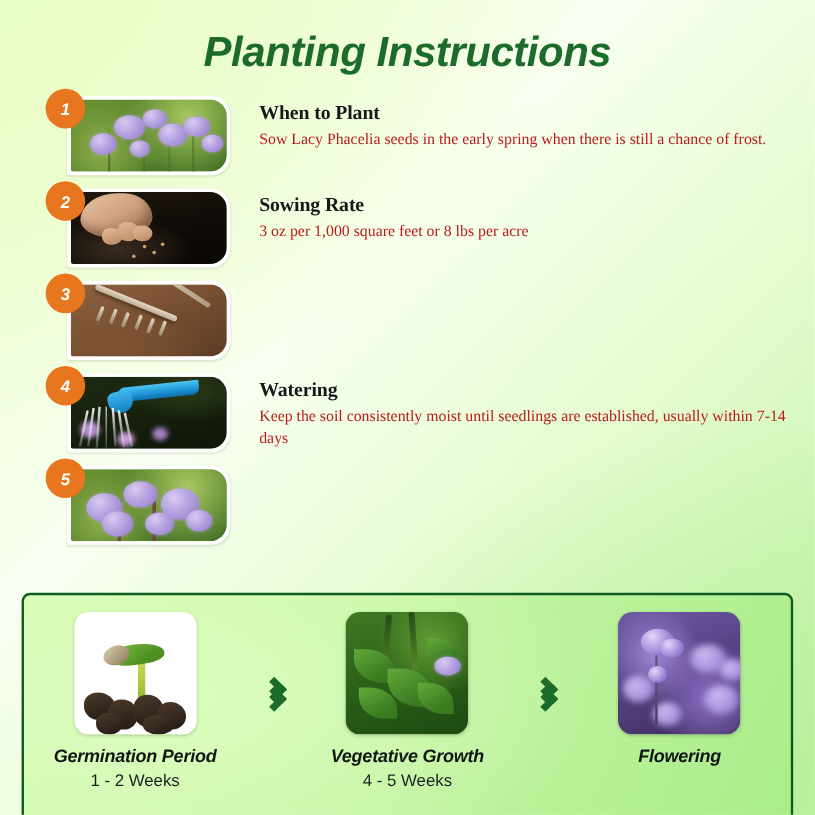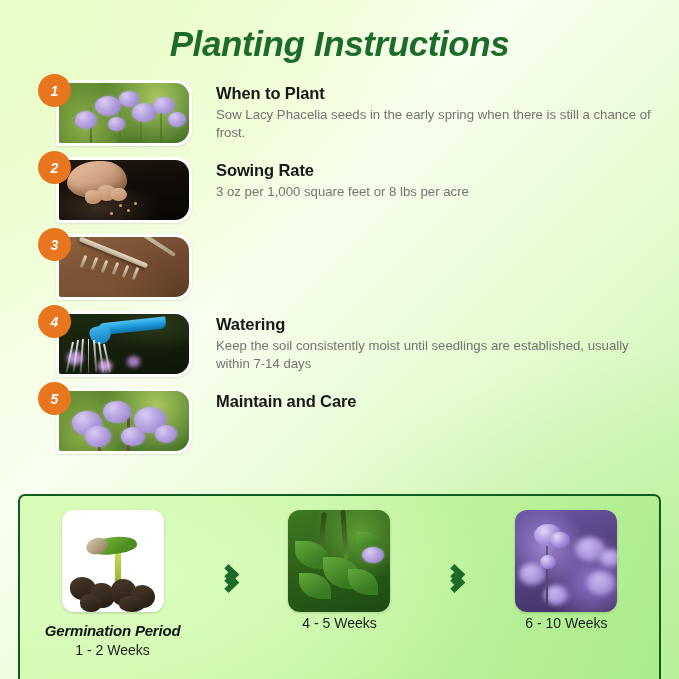--- a/index.html
+++ b/index.html
@@ -56,32 +56,32 @@
     width: 33px; height: 33px;
     border-radius: 50%;
     background: #e8761e;
     color: #fff;
     font-size: 14px;
     font-weight: 700;
     font-style: italic;
     display: flex; align-items: center; justify-content: center;
     z-index: 4;
   }
-  .step-text { padding-left: 24px; padding-top: 4px; }
+  .step-text { padding-left: 24px; padding-top: 4px; font-family: Liberation Serif, serif; }
   .step-title {
     font-size: 16.5px;
     font-weight: 700;
     color: #16181a;
     letter-spacing: -0.1px;
     margin-bottom: 3px;
   }
   .step-desc {
     font-size: 13.2px;
     line-height: 17.5px;
-    color: #737373;
+    color: #b91c1c;
     max-width: 440px;
   }
 
   
   .timeline {
     position: absolute;
     left: 18px;
     top: 494px;
     width: 643px;
     height: 212px;
@@ -438,21 +438,20 @@
           <div class="fl" style="left:10%;top:34%;width:30px;height:24px;"></div>
           <div class="fl" style="left:34%;top:16%;width:28px;height:22px;"></div>
           <div class="fl" style="left:58%;top:26%;width:32px;height:26px;"></div>
           <div class="fl" style="left:20%;top:58%;width:26px;height:21px;"></div>
           <div class="fl" style="left:48%;top:60%;width:24px;height:19px;"></div>
           <div class="fl" style="left:74%;top:56%;width:22px;height:18px;"></div>
         </div>
       </div>
     </div>
     <div class="step-text">
-      <div class="step-title">Maintain and Care</div>
     </div>
   </div>
 
 </div>
 
 <div class="timeline">
 
   <div class="stage">
     <div class="stage-img">
       <div class="ph ph-germ">
@@ -481,20 +480,21 @@
         <div class="frond" style="left:30%;top:2%;height:54%;transform:rotate(6deg);"></div>
         <div class="frond" style="left:52%;top:0%;height:48%;transform:rotate(-4deg);"></div>
         <div class="leaf" style="left:6%;top:30%;width:34px;height:28px;"></div>
         <div class="leaf" style="left:34%;top:46%;width:38px;height:32px;"></div>
         <div class="leaf" style="left:10%;top:62%;width:32px;height:26px;"></div>
         <div class="leaf" style="left:58%;top:58%;width:30px;height:26px;"></div>
         <div class="leaf" style="left:66%;top:22%;width:26px;height:22px;"></div>
         <div class="fl" style="left:72%;top:36%;width:22px;height:16px;"></div>
       </div>
     </div>
+    <div class="stage-name">Vegetative Growth</div>
     <div class="stage-dur">4 - 5 Weeks</div>
   </div>
 
   <div class="arrow">
     <div class="chev"></div>
   </div>
 
   <div class="stage">
     <div class="stage-img">
       <div class="ph ph-flowering">
@@ -502,16 +502,16 @@
         <div class="blur-bloom" style="left:58%;top:26%;width:30px;height:24px;"></div>
         <div class="blur-bloom" style="left:70%;top:60%;width:28px;height:24px;"></div>
         <div class="blur-bloom" style="left:28%;top:74%;width:24px;height:20px;"></div>
         <div class="blur-bloom" style="left:82%;top:38%;width:22px;height:18px;"></div>
         <div class="fl-stem" style="left:30%;top:32%;height:60%;"></div>
         <div class="sharp-bloom" style="left:18%;top:14%;width:28px;height:22px;"></div>
         <div class="sharp-bloom" style="left:34%;top:22%;width:20px;height:16px;"></div>
         <div class="sharp-bloom" style="left:24%;top:44%;width:16px;height:14px;"></div>
       </div>
     </div>
-    <div class="stage-dur">6 - 10 Weeks</div>
+    <div class="stage-name">Flowering</div>
   </div>
 
 </div>
 
 </body></html>

